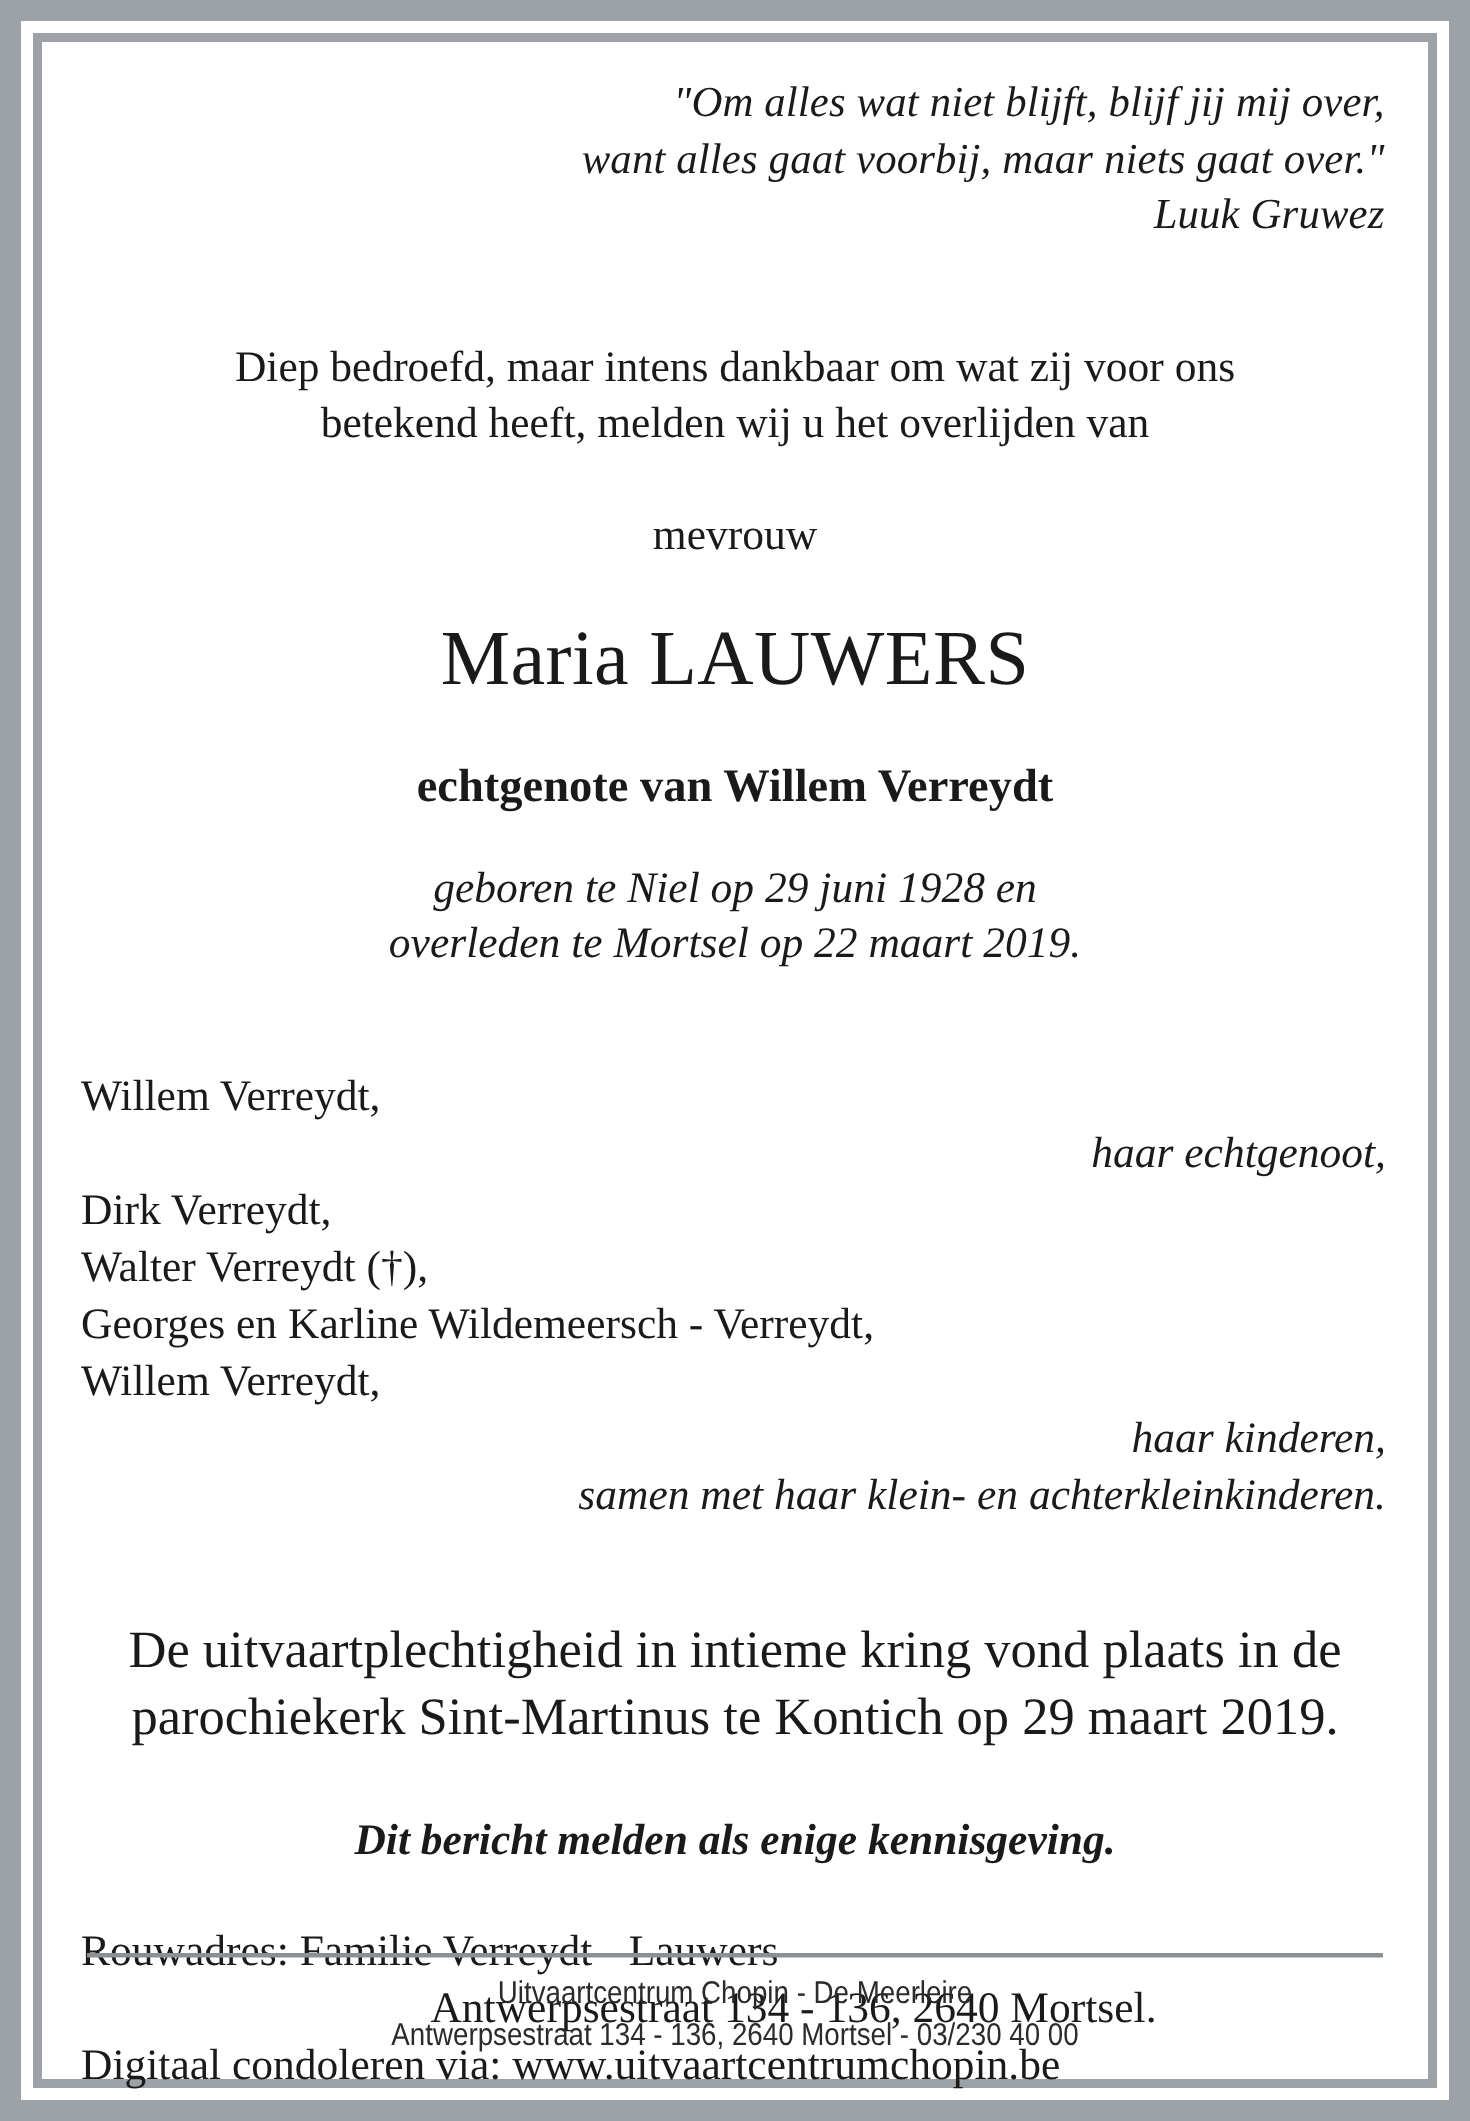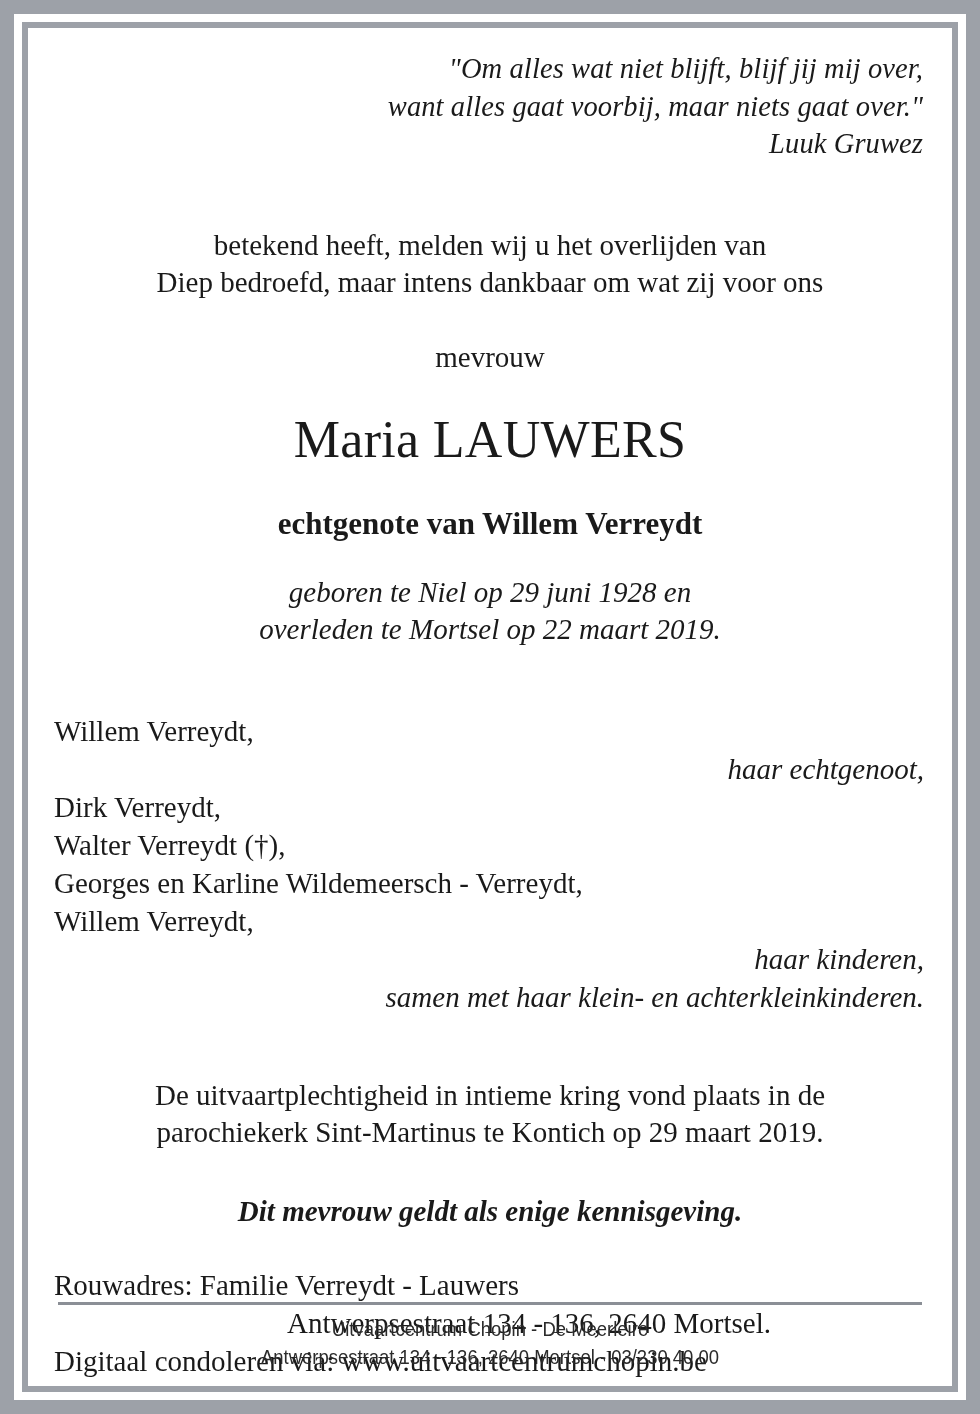--- a/index.html
+++ b/index.html
@@ -118,21 +118,21 @@
   }
   .fam-role {
     display: block;
     text-align: right;
     font-style: italic;
     padding-right: 2px;
   }
 
   .ceremony {
     text-align: center;
-    font-size: 29px;
+    font-size: 35px;
     line-height: 1.3;
     margin-top: 60px;
   }
   .ceremony .c-line { display: block; }
 
   .notice {
     text-align: center;
     font-style: italic;
     font-weight: bold;
     font-size: 29px;
@@ -179,22 +179,22 @@
     <div id="card-inner">
       <div id="sheet">
 
         <div class="quote">
           <span class="q-line">"Om alles wat niet blijft, blijf jij mij over,</span>
           <span class="q-line">want alles gaat voorbij, maar niets gaat over."</span>
           <span class="quote-author">Luuk Gruwez</span>
         </div>
 
         <div class="intro">
+          <span class="i-line">Diep bedroefd, maar intens dankbaar om wat zij voor ons</span>
           <span class="i-line">betekend heeft, melden wij u het overlijden van</span>
-          <span class="i-line">Diep bedroefd, maar intens dankbaar om wat zij voor ons</span>
         </div>
 
         <div class="salutation">mevrouw</div>
 
         <div class="deceased-name">Maria LAUWERS</div>
 
         <div class="spouse-line">echtgenote van Willem Verreydt</div>
 
         <div class="dates">
           <span class="d-line">geboren te Niel op 29 juni 1928 en</span>
@@ -210,21 +210,21 @@
           <span class="fam-name">Willem Verreydt,</span>
           <span class="fam-role">haar kinderen,</span>
           <span class="fam-role">samen met haar klein- en achterkleinkinderen.</span>
         </div>
 
         <div class="ceremony">
           <span class="c-line">De uitvaartplechtigheid in intieme kring vond plaats in de</span>
           <span class="c-line">parochiekerk Sint-Martinus te Kontich op 29 maart 2019.</span>
         </div>
 
-        <div class="notice">Dit mevrouw geldt als enige kennisgeving.</div>
+        <div class="notice">Dit bericht melden als enige kennisgeving.</div>
 
         <div class="address">
           <span class="addr-line">Rouwadres: Familie Verreydt - Lauwers</span>
           <span class="addr-line indent">Antwerpsestraat 134 - 136, 2640 Mortsel.</span>
           <span class="addr-line">Digitaal condoleren via: www.uitvaartcentrumchopin.be</span>
         </div>
 
         <div class="footer-wrap">
           <div class="footer-rule"></div>
           <div class="footer">

